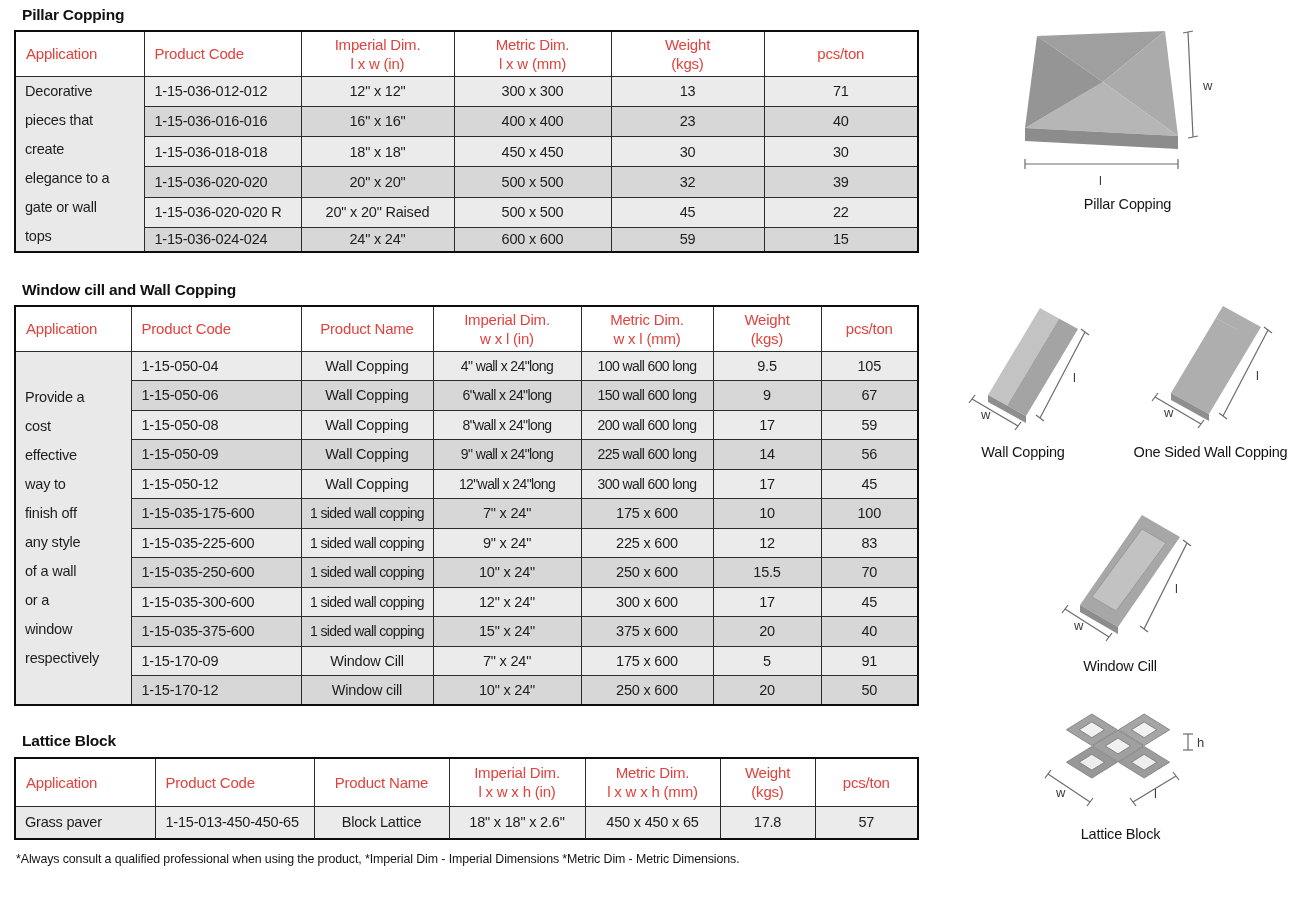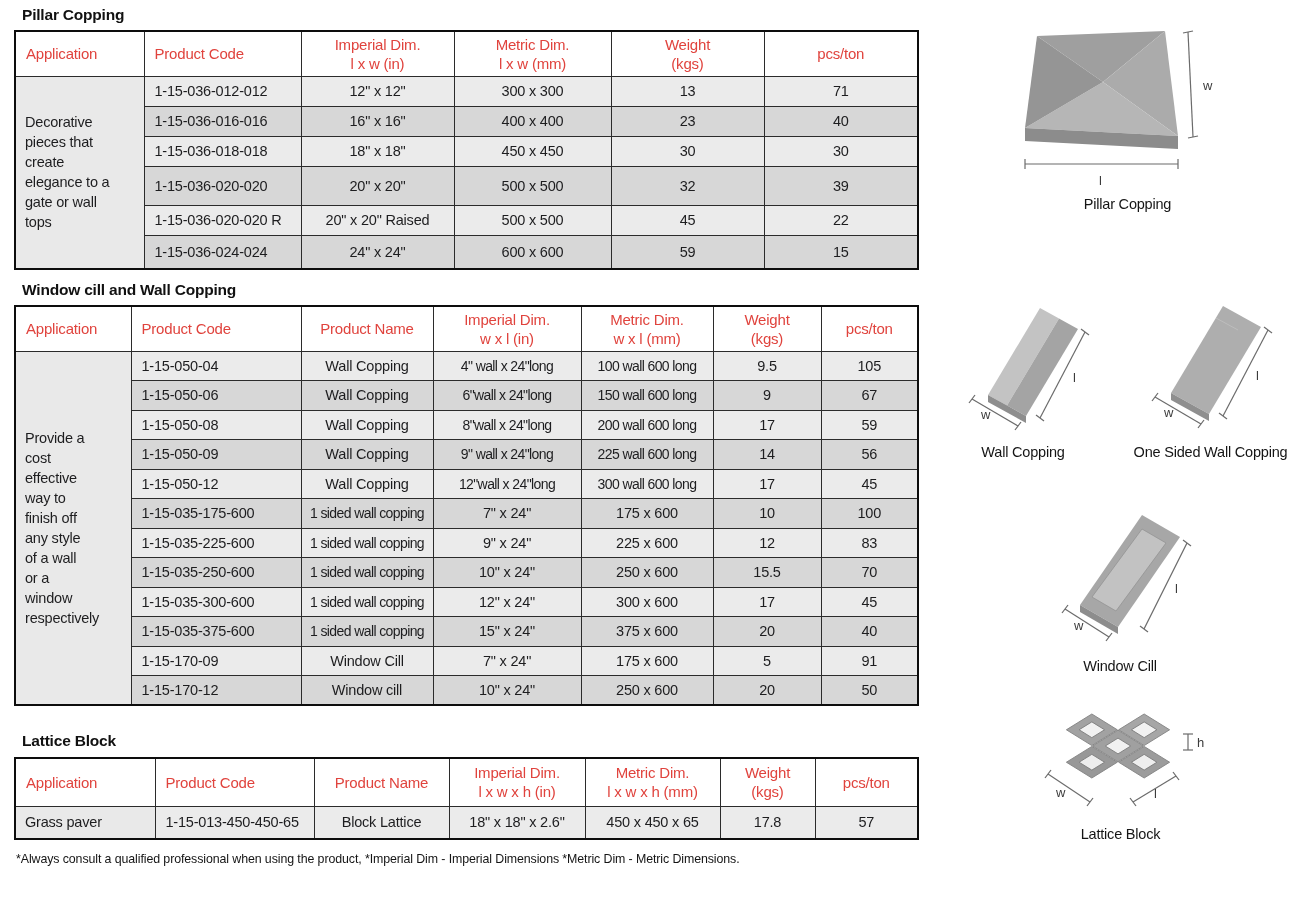--- a/index.html
+++ b/index.html
@@ -12,21 +12,21 @@
   .ptable th,.ptable td{border:1px solid #2b2b2b;overflow:hidden;}
   .ptable th{background:#ffffff;color:#e0433d;font-weight:normal;font-size:15px;text-align:center;vertical-align:middle;padding:2px 2px;}
   .ptable td{font-size:14.5px;color:#1d1d1f;text-align:center;vertical-align:middle;padding:0 2px;}
   .thl{text-align:left !important;padding-left:10px !important;}
   .tleft{text-align:left !important;padding-left:10px !important;}
   .h-l,.h-s{line-height:19px;}
   .h-s:empty{display:none;}
   .r0 td{background:#ebebeb;}
   .r1 td{background:#d7d7d7;}
   td.app-cell{background:#e9e9e9 !important;text-align:left !important;padding-left:9px !important;
-              white-space:pre-line;line-height:20px;font-size:14.5px;}
+              white-space:pre-line;line-height:29px;font-size:14.5px;}
   .tight{letter-spacing:-0.6px;font-size:14px !important;}
 
   .fig{position:absolute;text-align:center;}
   .fig-caption{font-size:14.5px;color:#151515;margin-top:4px;}
   .dim-line{stroke:#6b6b6b;stroke-width:1.2;}
   .dim-text{fill:#3c3c3c;font-size:13px;font-family:"Liberation Sans",sans-serif;}
 
   .footnote{position:absolute;font-size:12.4px;color:#141414;line-height:19px;letter-spacing:-0.1px;}
 </style>
 </head>
@@ -91,35 +91,35 @@
         <td>23</td>
         <td>40</td>
       </tr>
       <tr class="r0" style="height:30px;">
         <td class="tleft">1-15-036-018-018</td>
         <td>18" x 18"</td>
         <td>450 x 450</td>
         <td>30</td>
         <td>30</td>
       </tr>
-      <tr class="r1" style="height:39px;">
+      <tr class="r1" style="height:30px;">
         <td class="tleft">1-15-036-020-020</td>
         <td>20" x 20"</td>
         <td>500 x 500</td>
         <td>32</td>
         <td>39</td>
       </tr>
       <tr class="r0" style="height:30px;">
         <td class="tleft">1-15-036-020-020 R</td>
         <td>20" x 20" Raised</td>
         <td>500 x 500</td>
         <td>45</td>
         <td>22</td>
       </tr>
-      <tr class="r1" style="height:34px;margin-left:35px;">
+      <tr class="r1" style="height:24px;margin-left:35px;">
         <td class="tleft">1-15-036-024-024</td>
         <td>24" x 24"</td>
         <td>600 x 600</td>
         <td>59</td>
         <td>15</td>
       </tr>
     </tbody>
   </table>
 
   <div class="sec-title" style="left:22px;top:281px;">Window cill and Wall Copping</div>

